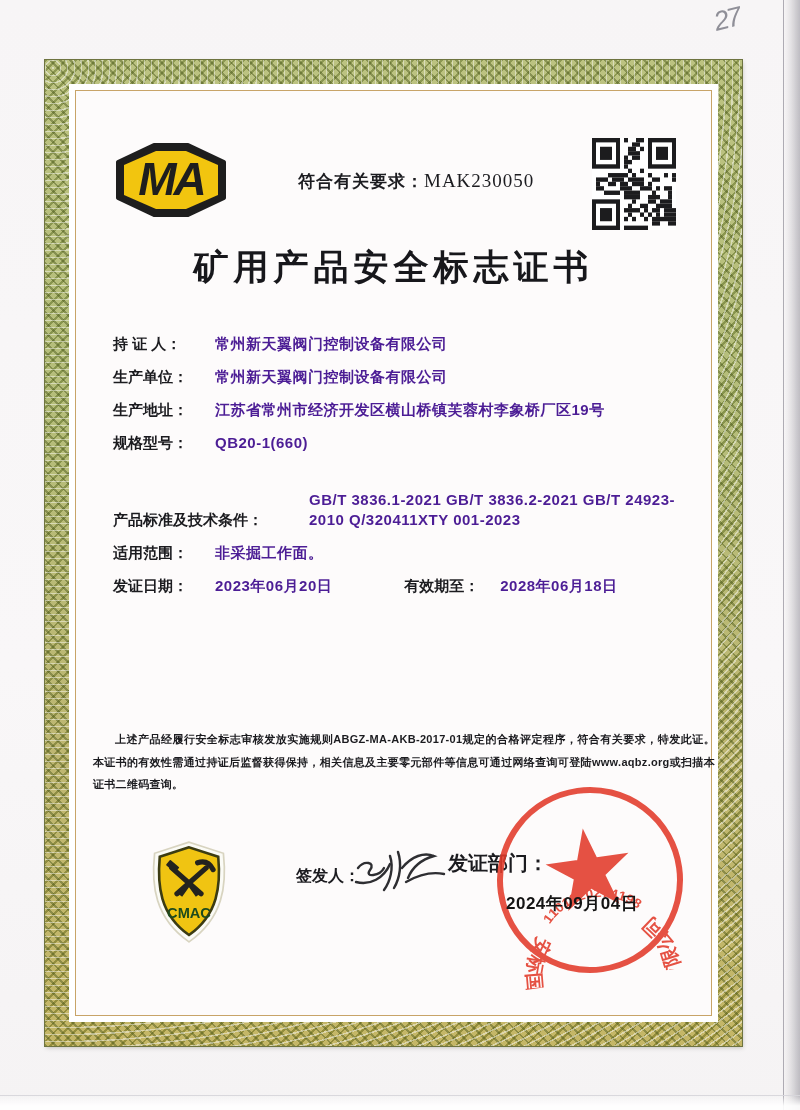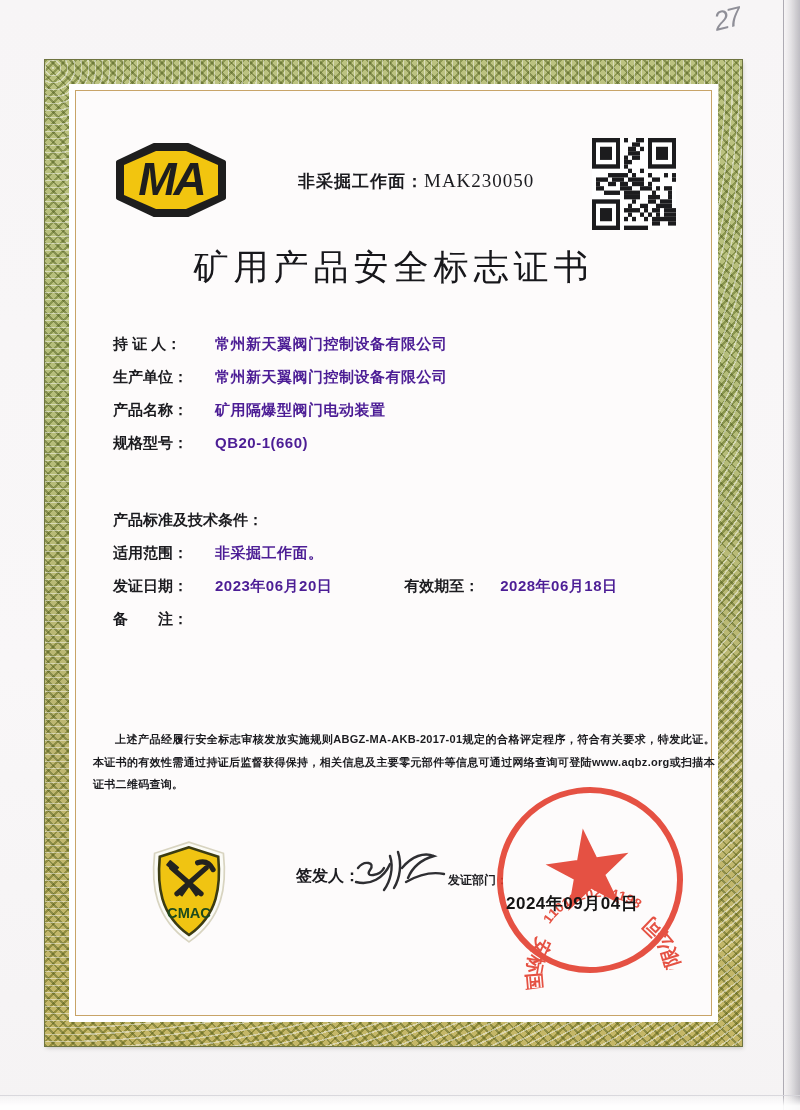--- a/index.html
+++ b/index.html
@@ -24,35 +24,35 @@
       repeating-linear-gradient(135deg, rgba(94,104,40,.35) 0 2px, rgba(255,244,200,.25) 2px 7px),
       linear-gradient(180deg,#a6b269 0%,#9cab60 35%,#a8a254 70%,#b1a246 100%);
     box-shadow:0 0 0 1px #6e7440, 1px 2px 4px rgba(60,60,40,.25);}
   .paper{width:100%;height:100%;box-sizing:border-box;background:#fdfbfb;
     border:1px solid #c8a468;box-shadow:0 0 0 6px #ffffff;}
   
   .cert-no-line{left:298px;top:170px;font-size:17px;color:#1c1c20;letter-spacing:1px;}
   .cert-no-label{font-weight:700;}
   .cert-no-value{font-family:"Liberation Serif",serif;font-size:19px;margin-left:0;}
   .doc-title{left:45px;top:244px;width:697px;text-align:center;
-    font-size:35px;font-weight:400;color:#17171b;letter-spacing:5px;}
+    font-size:35px;font-weight:700;color:#17171b;letter-spacing:5px;}
   
   .fields{left:113px;top:334px;width:566px;font-size:15px;color:#1b1b1f;}
   .frow{display:flex;align-items:flex-end;line-height:20px;margin-bottom:13px;}
   .flabel{flex:0 0 102px;font-weight:700;white-space:nowrap;}
   .frow.wide .flabel{flex:0 0 196px;margin-top:44px;}
   .fvalue{font-weight:700;color:#4c1d95;letter-spacing:.5px;}
   .frow.pair .flabel2{font-weight:700;margin-left:72px;flex:0 0 96px;white-space:nowrap;}
   .frow.gap-top{margin-top:6px;}
   
   .notice{left:93px;top:728px;width:622px;font-size:11px;font-weight:700;
     color:#1b1b1f;line-height:22.5px;text-indent:2em;letter-spacing:.3px;text-align:justify;}
   
   .signer-label{left:296px;top:866px;font-size:16px;font-weight:700;color:#1b1b1f;}
-  .dept-label{left:448px;top:872px;font-size:12px;font-weight:700;color:#1b1b1f;}
+  .dept-label{left:448px;top:850px;font-size:20px;font-weight:700;color:#1b1b1f;}
   .seal-wrap{left:490px;top:780px;width:200px;height:200px;transform:rotate(-8deg);}
   .seal-date{left:506px;top:892px;width:160px;font-size:17px;
     font-weight:700;color:#141414;letter-spacing:.5px;}
   svg text{font-family:"Liberation Sans",sans-serif;}
 </style>
 </head>
 <body>
 
 <div class="abs corner-mark">27</div>
 
@@ -60,21 +60,21 @@
   <div class="paper"></div>
 </div>
 
 <svg class="abs" style="left:112px;top:138px;" width="118" height="84" viewBox="0 0 118 84">
   <polygon points="6,24 42,7 76,7 112,24 112,60 76,77 42,77 6,60" fill="#1e1e1e" stroke="#1e1e1e" stroke-width="4" stroke-linejoin="round"></polygon>
   <polygon points="12,27 44,13 74,13 106,27 106,57 74,71 44,71 12,57" fill="#f2c50f"></polygon>
   <text x="59" y="57" text-anchor="middle" font-size="46" font-weight="900" font-style="italic" fill="#1e1e1e" letter-spacing="-3">MA</text>
 </svg>
 
 <div class="abs cert-no-line">
-  <span class="cert-no-label">非采掘工作面：</span><span class="cert-no-value">MAK230050</span>
+  <span class="cert-no-label">符合有关要求：</span><span class="cert-no-value">MAK230050</span>
 </div>
 
 <svg class="abs" style="left:592px;top:138px;" width="84" height="92" viewBox="0 0 84 84" preserveAspectRatio="none">
   <rect x="0" y="0" width="84" height="84" fill="#ffffff"></rect>
   <g fill="#1c1c1e">
     <rect x="0" y="0" width="28" height="28"></rect>
       <rect x="4" y="4" width="20" height="20" fill="#ffffff"></rect>
       <rect x="8" y="8" width="12" height="12"></rect>
     <rect x="56" y="0" width="28" height="28"></rect>
       <rect x="60" y="4" width="20" height="20" fill="#ffffff"></rect>
@@ -218,43 +218,40 @@
 <div class="abs fields">
   <div class="frow">
     <span class="flabel">持 证 人：</span>
     <span class="fvalue">常州新天翼阀门控制设备有限公司</span>
   </div>
   <div class="frow">
     <span class="flabel">生产单位：</span>
     <span class="fvalue">常州新天翼阀门控制设备有限公司</span>
   </div>
   <div class="frow">
-    <span class="flabel">产品名称：</span>
-    <span class="fvalue">矿用隔爆型阀门电动装置</span>
+    <span class="flabel">生产地址：</span>
+    <span class="fvalue">江苏省常州市经济开发区横山桥镇芙蓉村李象桥厂区19号</span>
   </div>
   <div class="frow">
     <span class="flabel">规格型号：</span>
     <span class="fvalue">QB20-1(660)</span>
   </div>
   <div class="frow wide">
     <span class="flabel">产品标准及技术条件：</span>
+    <span class="fvalue">GB/T 3836.1-2021 GB/T 3836.2-2021 GB/T 24923-2010 Q/320411XTY 001-2023</span>
   </div>
   <div class="frow">
     <span class="flabel">适用范围：</span>
     <span class="fvalue">非采掘工作面。</span>
   </div>
   <div class="frow pair gap-top">
     <span class="flabel">发证日期：</span>
     <span class="fvalue">2023年06月20日</span>
     <span class="flabel2">有效期至：</span>
     <span class="fvalue">2028年06月18日</span>
-  </div>
-  <div class="frow gap-top">
-    <span class="flabel">备　　注：</span>
-    <span class="fvalue"></span>
   </div>
 </div>
 
 <div class="abs notice">上述产品经履行安全标志审核发放实施规则ABGZ-MA-AKB-2017-01规定的合格评定程序，符合有关要求，特发此证。本证书的有效性需通过持证后监督获得保持，相关信息及主要零元部件等信息可通过网络查询可登陆www.aqbz.org或扫描本证书二维码查询。</div>
 
 <svg class="abs" style="left:146px;top:840px;" width="86" height="104" viewBox="0 0 100 120">
   <path d="M50,2 L10,15 C6,52 10,90 50,118 C90,90 94,52 90,15 Z" fill="#fbfbf6" stroke="#d8d4c0" stroke-width="2"></path>
   <path d="M50,8 L16,19 C13,52 16,86 50,110 C84,86 87,52 84,19 Z" fill="#f0c412" stroke="#3c3c12" stroke-width="3"></path>
   <g stroke="#23231f" stroke-width="6" stroke-linecap="round">
     <path d="M30,32 L64,62"></path>

